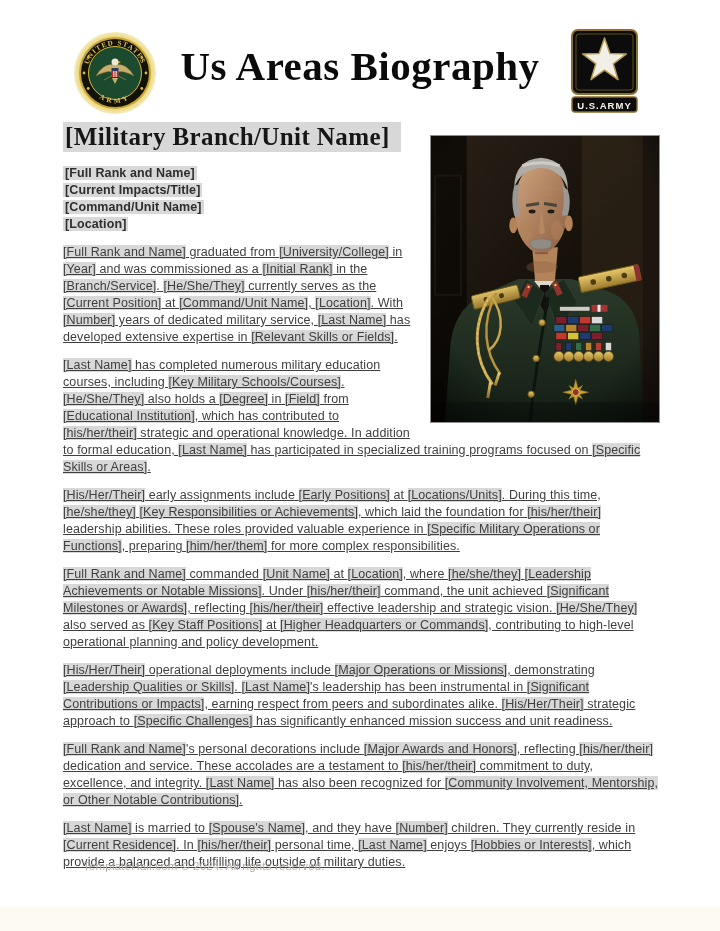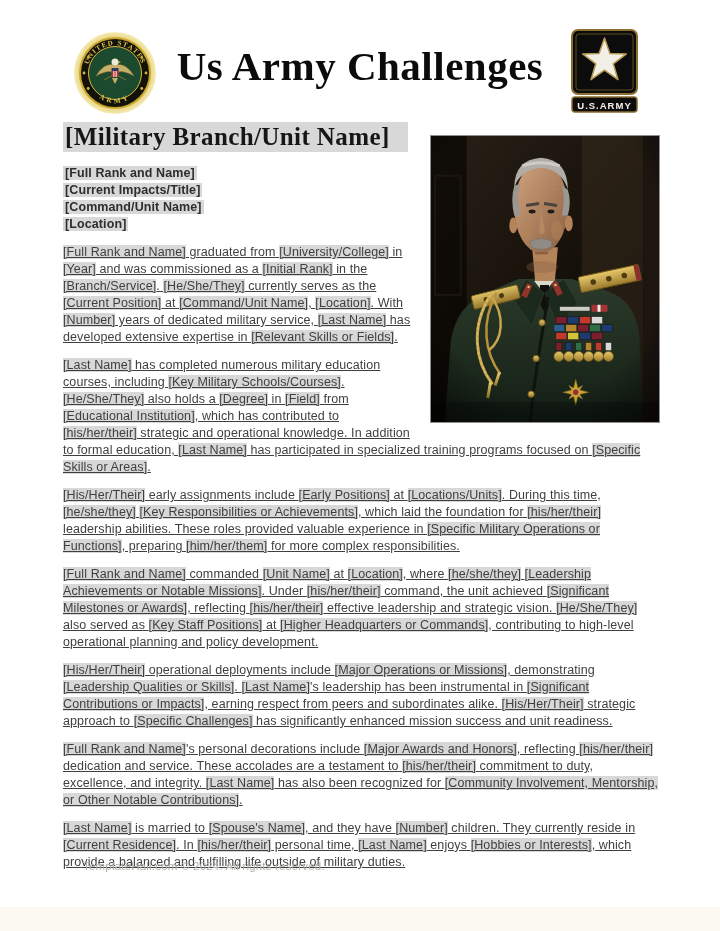--- a/index.html
+++ b/index.html
@@ -15,21 +15,21 @@
 
   
   .article{position:absolute;left:63px;top:121px;width:597px;}
   .photo-frame{float:right;width:230px;height:288px;margin:14px 0 14px 14px;
       border:1px solid #8f8f8f;box-sizing:border-box;background:#14100b;}
   .photo-frame svg{display:block;width:100%;height:100%;}
 
   .unit-heading{margin:0;font-family:"Liberation Serif",serif;font-weight:700;
       font-size:25px;line-height:31px;color:#161616;letter-spacing:0.4px;}
   .hl{background:var(--highlight,#d8d8d8);}
-  .unit-heading .hl{padding:1px 18px 2px 2px;}
+  .unit-heading .hl{padding:1px 11px 2px 2px;}
 
   .info{margin-top:13px;font-weight:700;font-size:12.5px;line-height:17px;
       color:#2e2e2e;letter-spacing:0.1px;}
   .info .hl{padding:0 2px;}
 
   .para{margin:11px 0 0 0;font-size:12.5px;line-height:17px;
       color:var(--body_text,#3f3f3f);letter-spacing:0.1px;text-decoration:underline;}
 
   
   .footer{position:absolute;left:63px;top:860px;font-size:11.5px;
@@ -77,21 +77,21 @@
         <circle cx="41" cy="30" r="3.5" fill="#ece8da"></circle>
         <polygon points="44,29 47,30 44,31.5" fill="#d9b93c"></polygon>
         <polygon points="38,46 44,46 41,52" fill="#c8b06a"></polygon>
         <rect x="37.5" y="36" width="7" height="3" fill="#2c3a68"></rect>
         <rect x="37.5" y="39" width="7" height="6" fill="#b5312f"></rect>
         <rect x="39.3" y="39" width="1.1" height="6" fill="#eeeae0"></rect>
         <rect x="41.6" y="39" width="1.1" height="6" fill="#eeeae0"></rect>
       </g>
     </svg>
 
-    <h1 class="page-title">Us Army Challenges</h1>
+    <h1 class="page-title">Us Areas Biography</h1>
 
     <svg class="starlogo" viewBox="0 0 71 84">
       <rect x="3" y="1" width="65" height="64" rx="6" fill="#0c0c0c" stroke="#8a6d2f" stroke-width="2"></rect>
       <rect x="7" y="5" width="57" height="56" rx="3" fill="none" stroke="#5e4d1f" stroke-width="1"></rect>
       <polygon points="35.5,9 40.9,24.6 57.4,24.9 44.3,34.8 49,50.6 35.5,41.2 22,50.6 26.8,34.8 13.6,24.9 30.1,24.6" fill="#f2efe6" stroke="#b49a4e" stroke-width="1.5" stroke-linejoin="round"></polygon>
       <rect x="3" y="68" width="65" height="15" rx="3" fill="#0c0c0c" stroke="#8a6d2f" stroke-width="1.5"></rect>
       <text x="35.5" y="79.5" text-anchor="middle" font-size="9.5" font-weight="bold" fill="#f5f2e8" letter-spacing="1" font-family="Liberation Sans,sans-serif">U.S.ARMY</text>
     </svg>
   </div>
 

